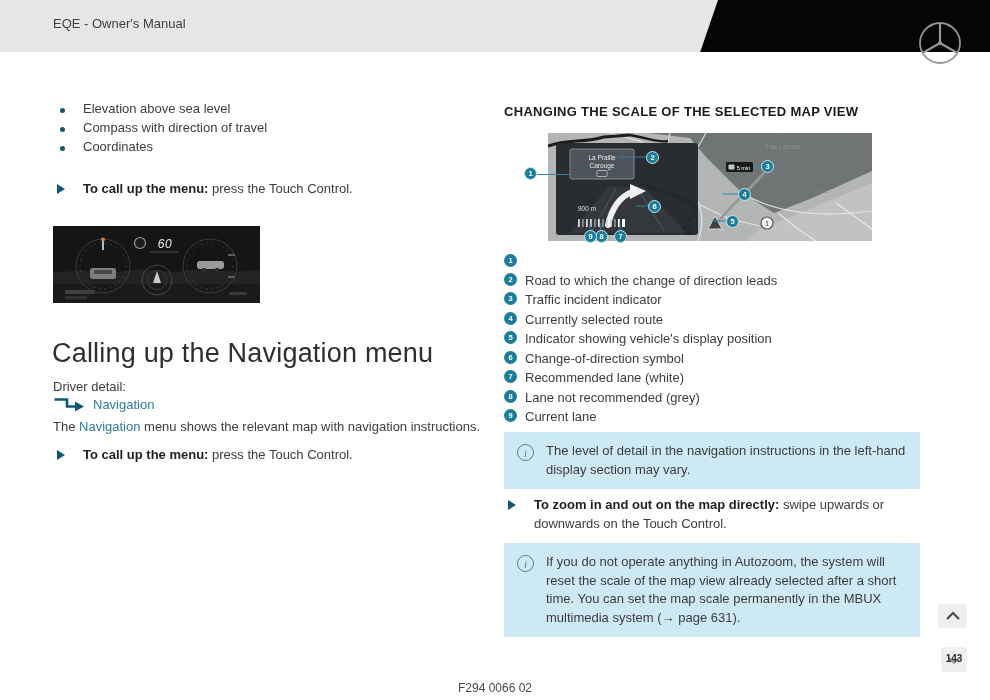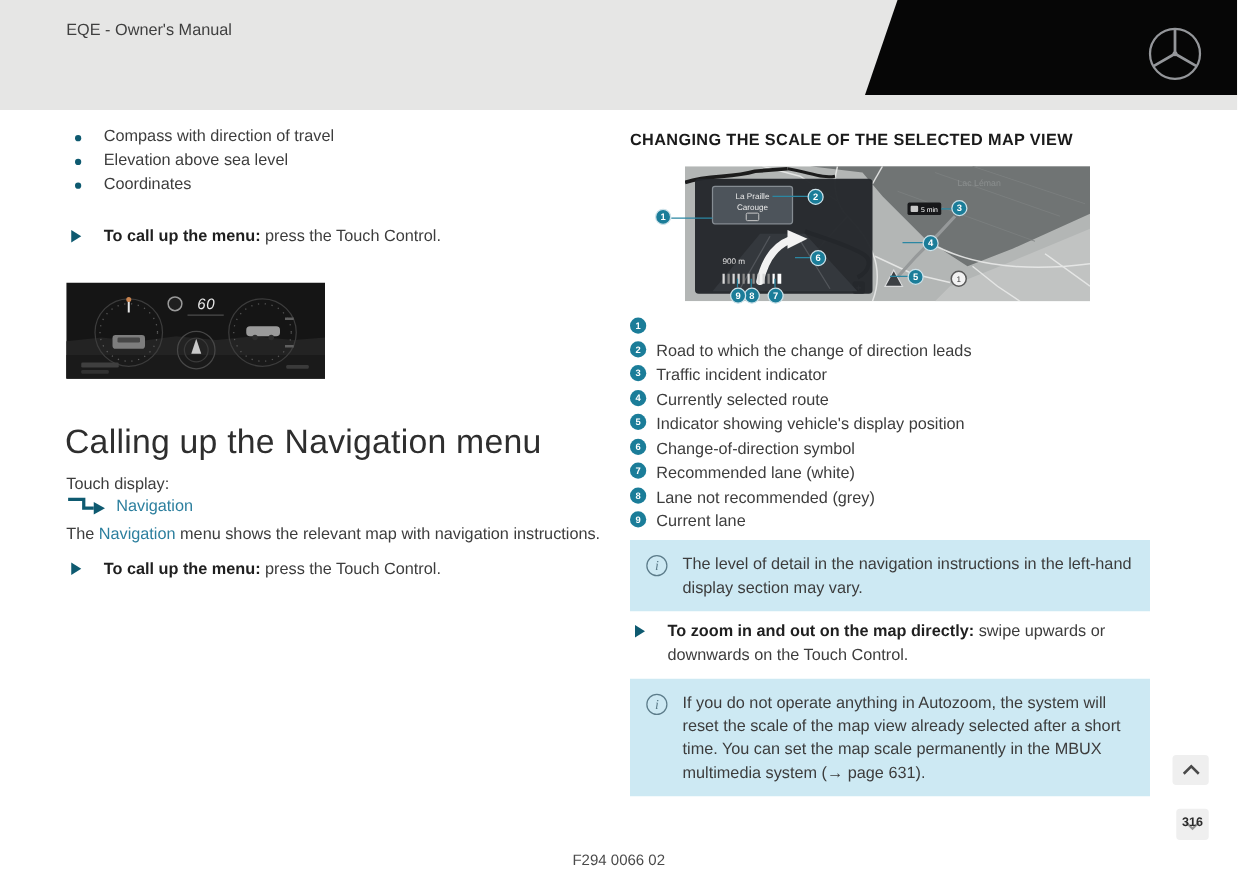--- a/index.html
+++ b/index.html
@@ -1,21 +1,21 @@
 <!DOCTYPE html>
 <html><head>
 <meta charset="utf-8">
 <style>
   * { margin:0; padding:0; box-sizing:border-box; }
   html,body { background:#ffffff; }
   body { font-family:"Liberation Sans", sans-serif; color:#3d3d3d; }
   .page { position:relative; width:990px; height:700px; background:#ffffff; overflow:hidden; }
 
   
-  .topbar { position:absolute; left:0; top:0; width:990px; height:88px; background:#e6e6e5; }
+  .topbar { position:absolute; left:0; top:0; width:990px; height:52px; background:#e6e6e5; }
   .topbar-title { position:absolute; left:53px; top:16px; font-size:13px; color:#3f3f3f; }
   .breadcrumb { position:absolute; left:51px; top:38px; height:18px; display:flex; align-items:center; gap:13px; font-size:13px; }
   .crumb.dim { color:#a9aaab; text-decoration:none; cursor:pointer; }
   .crumb.cur { color:#3f3f3f; }
   .crumb-sep svg { display:block; }
   .home-btn { display:inline-flex; cursor:pointer; }
   .brand-wedge { position:absolute; inset:0; background:#060606; -webkit-clip-path:polygon(718px 0,990px 0,990px 76px,692px 76px); clip-path:polygon(718px 0,990px 0,990px 76px,692px 76px); }
   .brand-logo { position:absolute; left:917px; top:20px; }
 
   
@@ -80,22 +80,22 @@
           <line x1="0" y1="0" x2="0" y2="-19"></line>
           <line x1="0" y1="0" x2="16.5" y2="9.5"></line>
           <line x1="0" y1="0" x2="-16.5" y2="9.5"></line>
         </g>
         <circle cx="0" cy="0" r="2" fill="#94969a"></circle>
       </svg>
     </div>
   </div>
 
   <ul class="bullet-list">
+    <li>Elevation above sea level</li>
     <li>Compass with direction of travel</li>
-    <li>Elevation above sea level</li>
     <li>Coordinates</li>
   </ul>
 
   <div class="action-row" style="left:53px; top:180px;">
     <span class="tri"></span>
     <span class="bold">To call up the menu:</span><span> press the Touch Control.</span>
   </div>
 
   <div class="cluster-img">
     <svg width="207" height="77" viewBox="0 0 207 77">
@@ -126,21 +126,21 @@
       <circle cx="104" cy="54" r="9.5" fill="none" stroke="#3a3a3a" stroke-width="1"></circle>
       <polygon points="104,45 100,57 108,57" fill="#c9c9c9"></polygon>
 
       <rect x="12" y="64" width="30" height="4" rx="1" fill="#3f3f3f"></rect>
       <rect x="12" y="70" width="22" height="3" rx="1" fill="#323232"></rect>
       <rect x="176" y="66" width="18" height="3" rx="1" fill="#3a3a3a"></rect>
     </svg>
   </div>
 
   <h1 class="h1">Calling up the Navigation menu</h1>
-  <div class="driver-label t13">Touch display:</div>
+  <div class="driver-label t13">Driver detail:</div>
 
   <div class="navpath-row">
     <svg width="33" height="16" viewBox="0 0 33 16">
       <path d="M1.5 3.5 H14 V10.5 H22" fill="none" stroke="#0e5a70" stroke-width="2.6"></path>
       <polygon points="22,5.5 22,15.5 31,10.5" fill="#0e5a70"></polygon>
     </svg>
     <span class="lbl tealink">Navigation</span>
   </div>
 
   <p class="nav-sentence t13"><span>The </span><span class="tealink">Navigation</span><span> menu shows the relevant map with navigation instructions.</span></p>
@@ -303,16 +303,16 @@
   <div class="scroll-up-btn">
     <svg width="16" height="10" viewBox="0 0 16 10">
         <polyline points="2,8 8,2 14,8" fill="none" stroke="#4a4a4a" stroke-width="2"></polyline>
       </svg>
   </div>
 
   <div class="page-box">
     <svg width="14" height="9" viewBox="0 0 14 9">
         <polyline points="2,2 7,7 12,2" fill="none" stroke="#4a4a4a" stroke-width="1.8"></polyline>
       </svg>
-    <span class="pg">316</span>
+    <span class="pg">143</span>
   </div>
 
 </div>
 
 </body></html>

